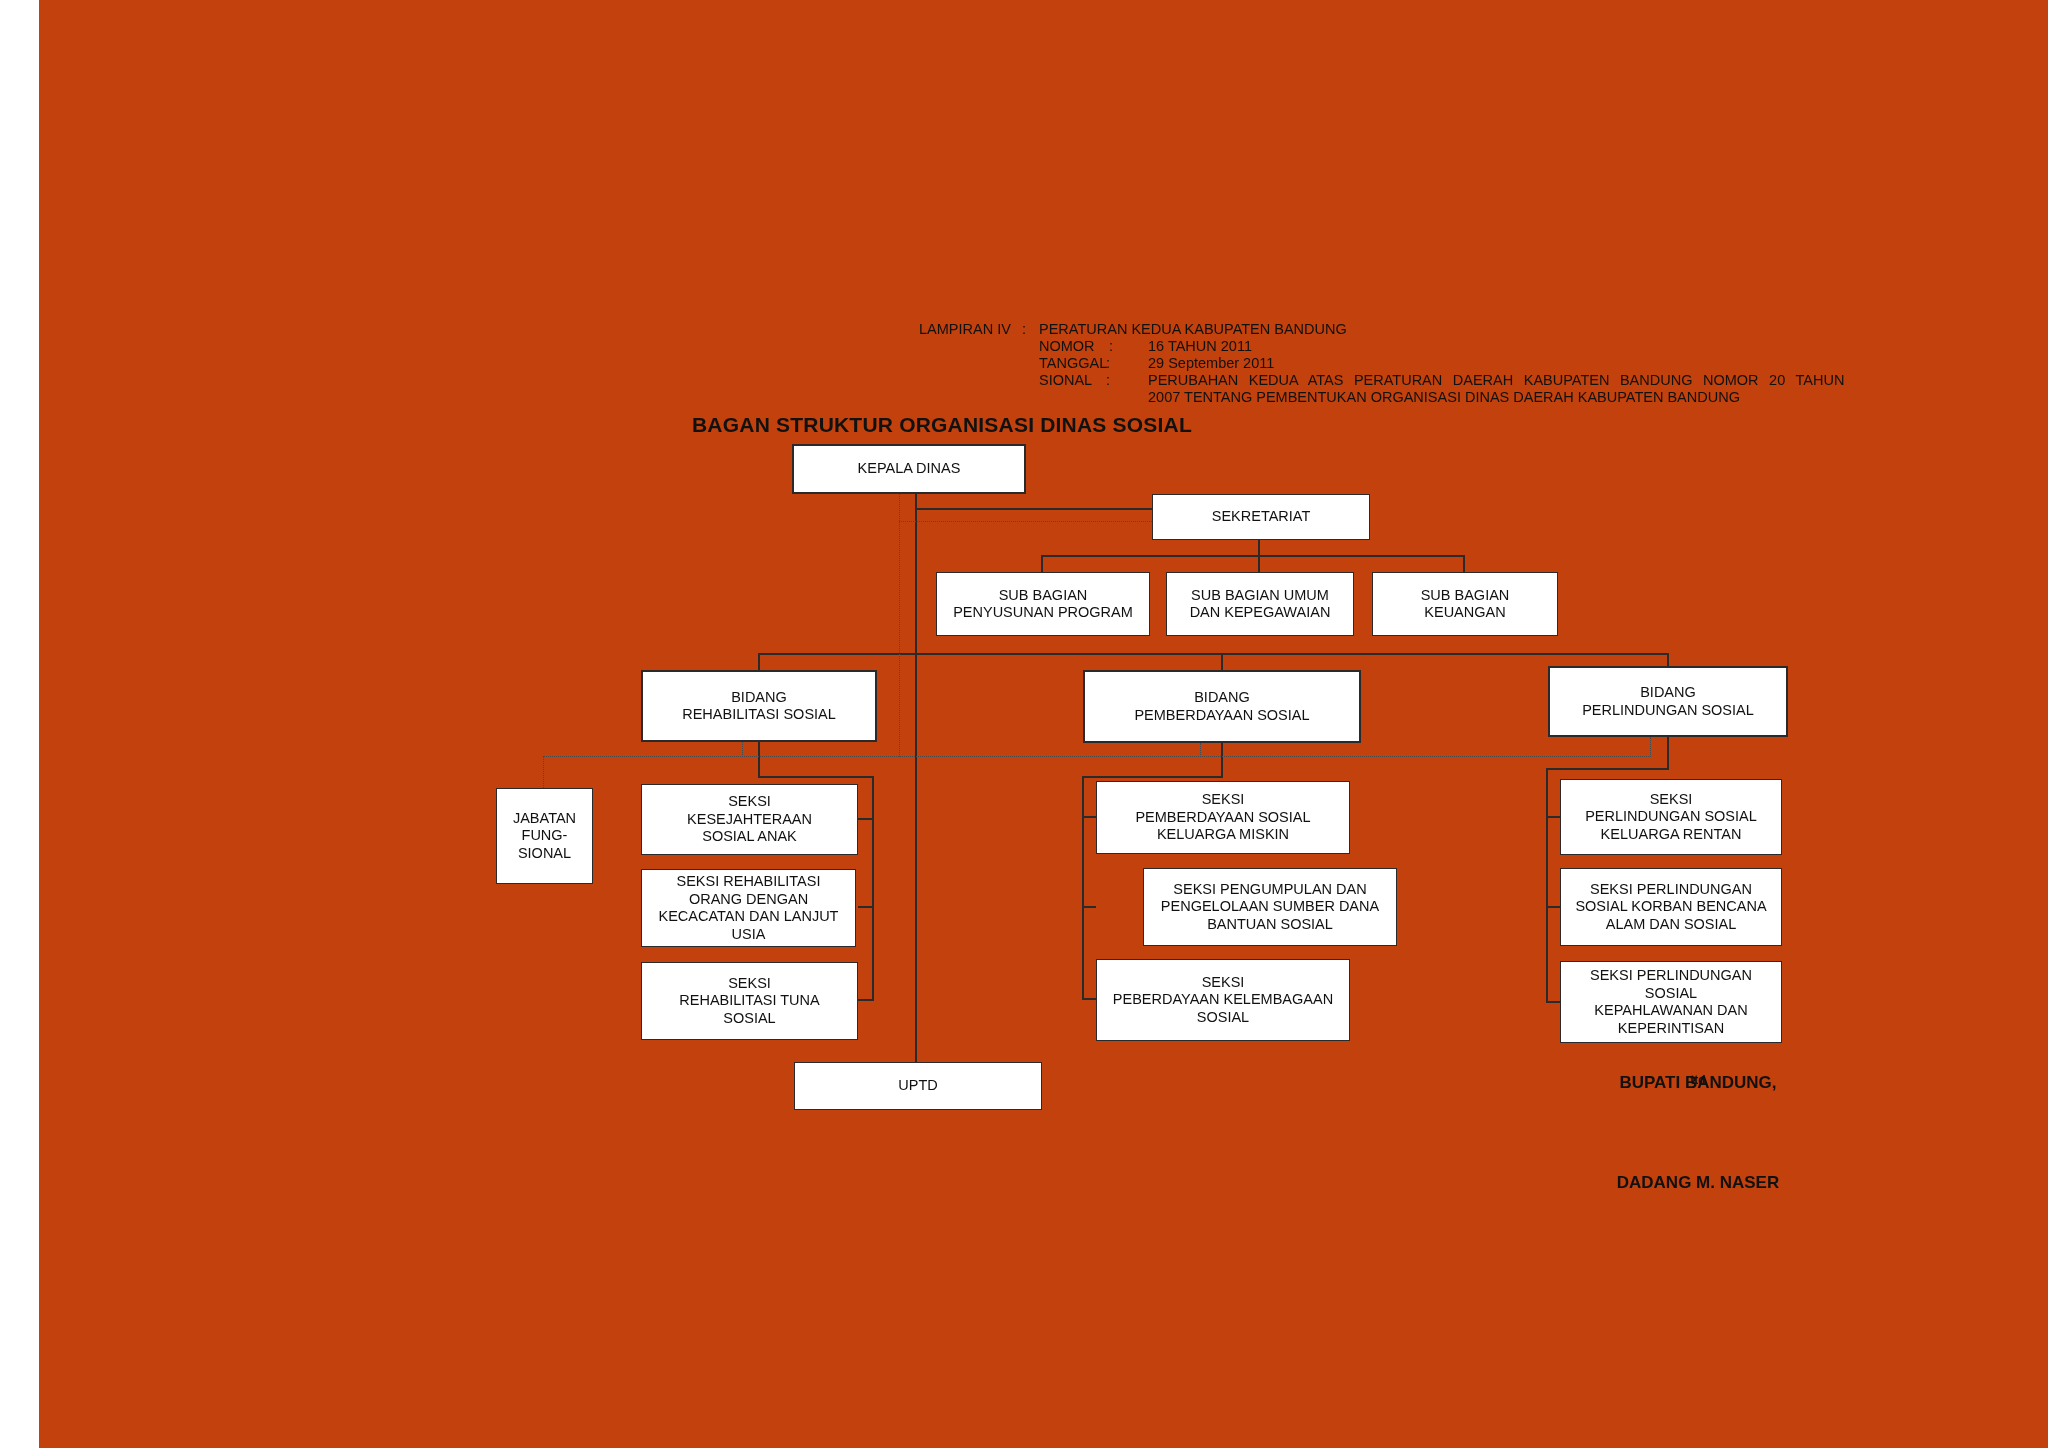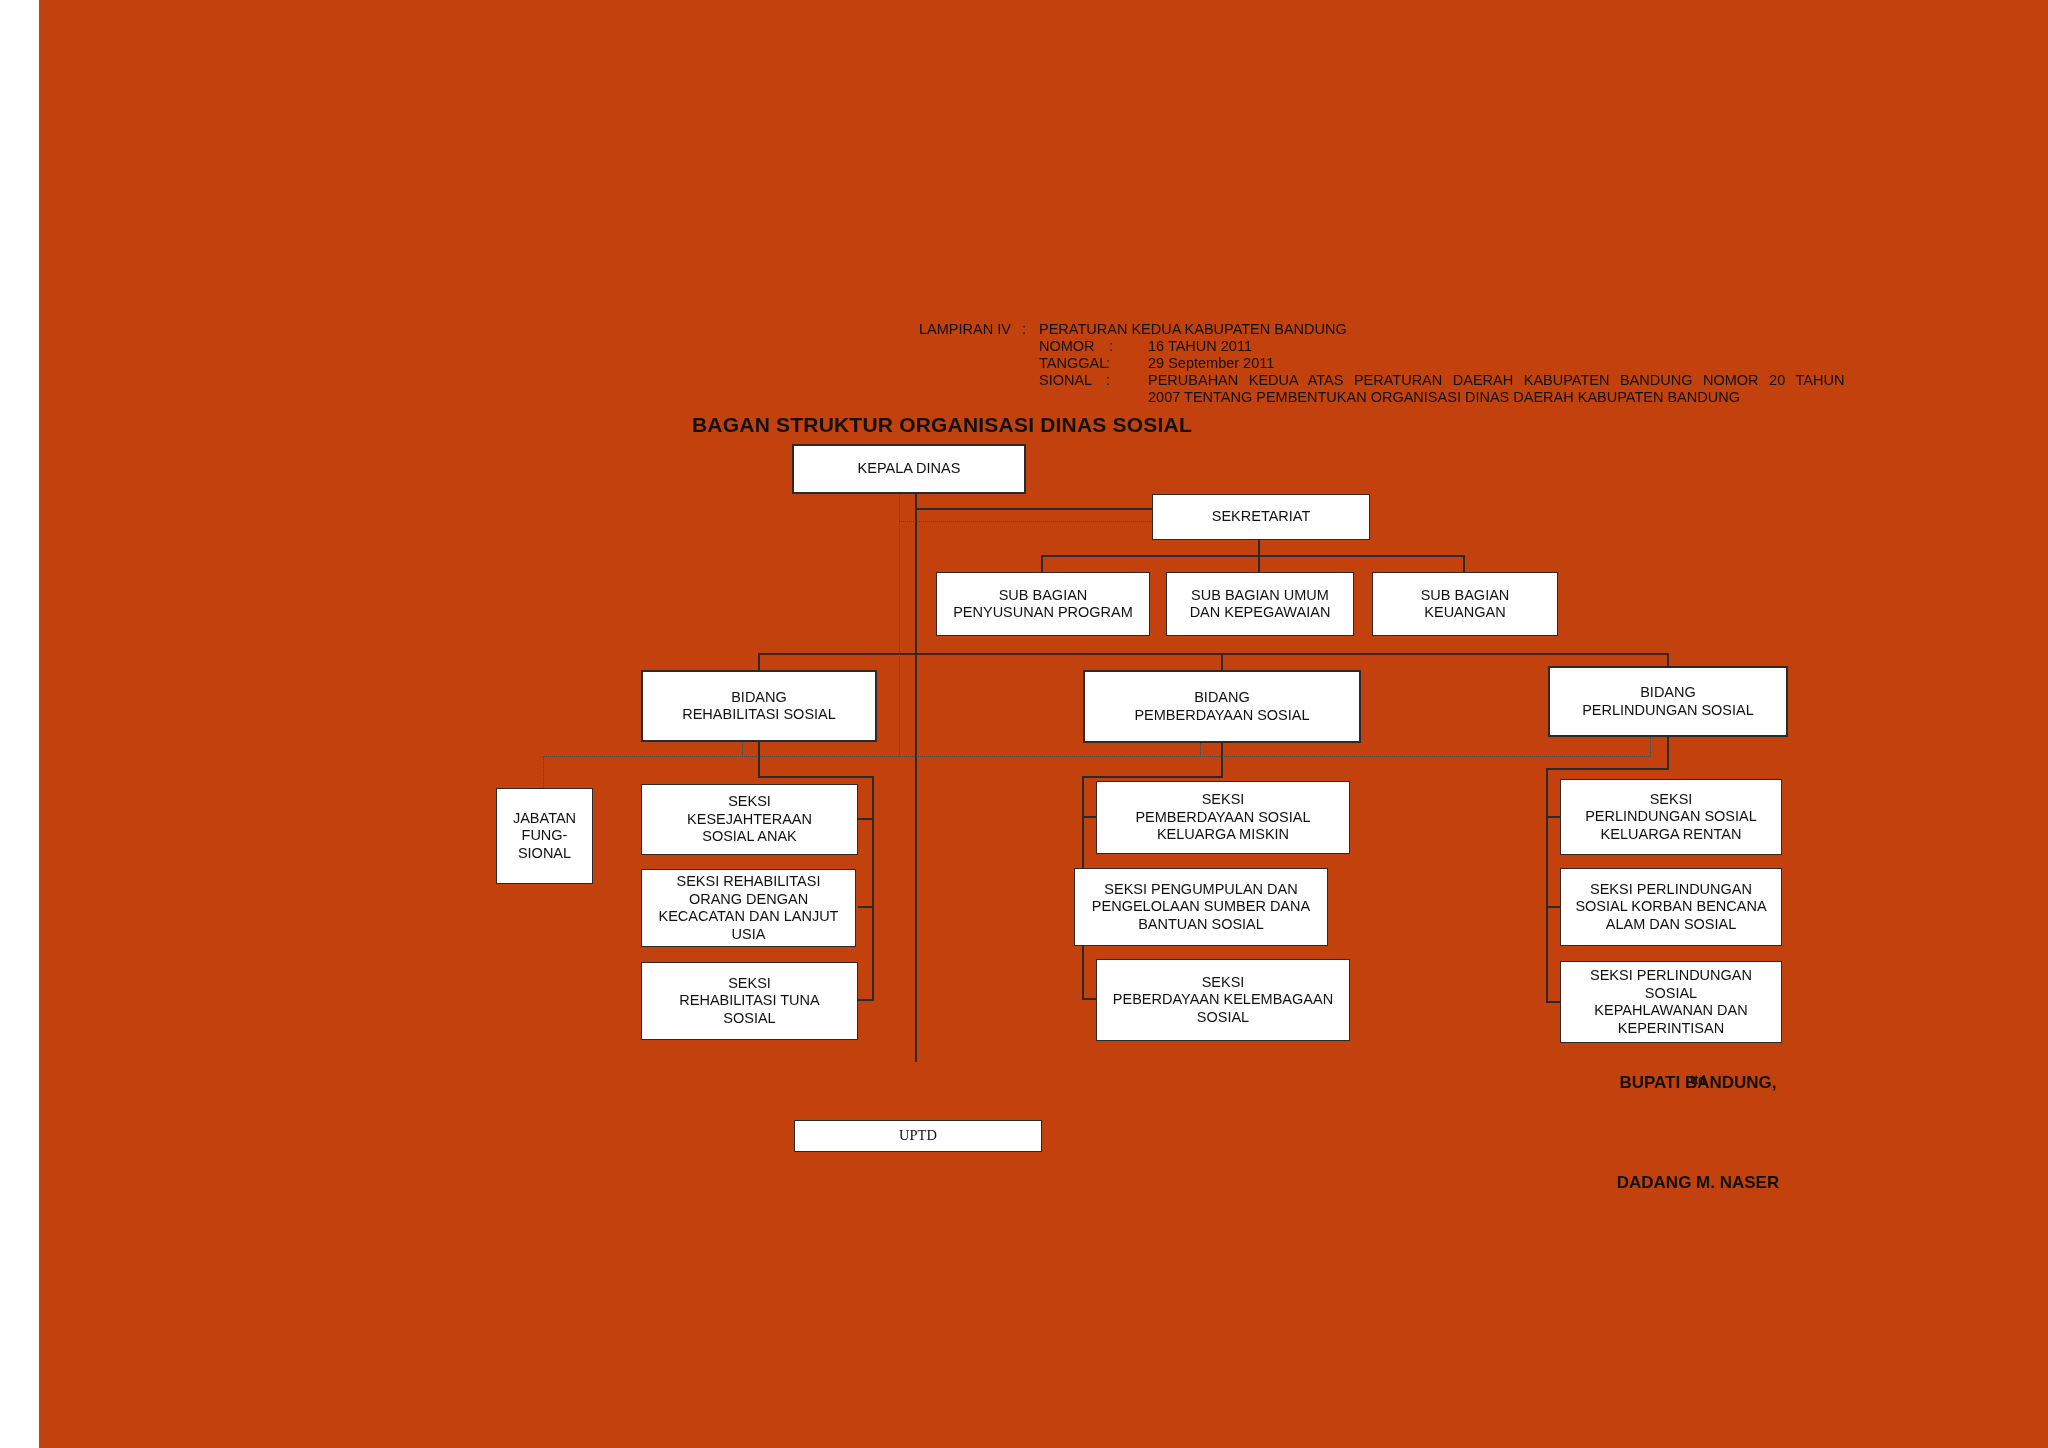--- a/index.html
+++ b/index.html
@@ -133,37 +133,37 @@
 ORANG DENGAN
 KECACATAN DAN LANJUT
 USIA</div>
   <div class="box" style="left:602px;top:962px;width:217px;height:78px;">SEKSI
 REHABILITASI TUNA
 SOSIAL</div>
 
   <div class="box" style="left:1057px;top:781px;width:254px;height:73px;">SEKSI
 PEMBERDAYAAN SOSIAL
 KELUARGA MISKIN</div>
-  <div class="box" style="left:1035px;top:868px;width:254px;height:78px;">SEKSI PENGUMPULAN DAN
+  <div class="box" style="left:1104px;top:868px;width:254px;height:78px;">SEKSI PENGUMPULAN DAN
 PENGELOLAAN SUMBER DANA
 BANTUAN SOSIAL</div>
   <div class="box" style="left:1057px;top:959px;width:254px;height:82px;">SEKSI
 PEBERDAYAAN KELEMBAGAAN
 SOSIAL</div>
 
   <div class="box" style="left:1521px;top:779px;width:222px;height:76px;">SEKSI
 PERLINDUNGAN SOSIAL
 KELUARGA RENTAN</div>
   <div class="box" style="left:1521px;top:868px;width:222px;height:78px;">SEKSI PERLINDUNGAN
 SOSIAL KORBAN BENCANA
 ALAM DAN SOSIAL</div>
   <div class="box" style="left:1521px;top:961px;width:222px;height:82px;">SEKSI PERLINDUNGAN
 SOSIAL
 KEPAHLAWANAN DAN
 KEPERINTISAN</div>
 
-  <div class="box" style="left:755px;top:1120px;width:248px;height:32px;font-family:Liberation Serif, serif;">UPTD</div>
+  <div class="box" style="left:755px;top:1062px;width:248px;height:48px;">UPTD</div>
 
   <div class="sig s1">BUPATI BANDUNG,</div>
   <div class="sig s2">ttd</div>
   <div class="sig s3">DADANG M. NASER</div>
 
 </div>
 
 </body></html>

